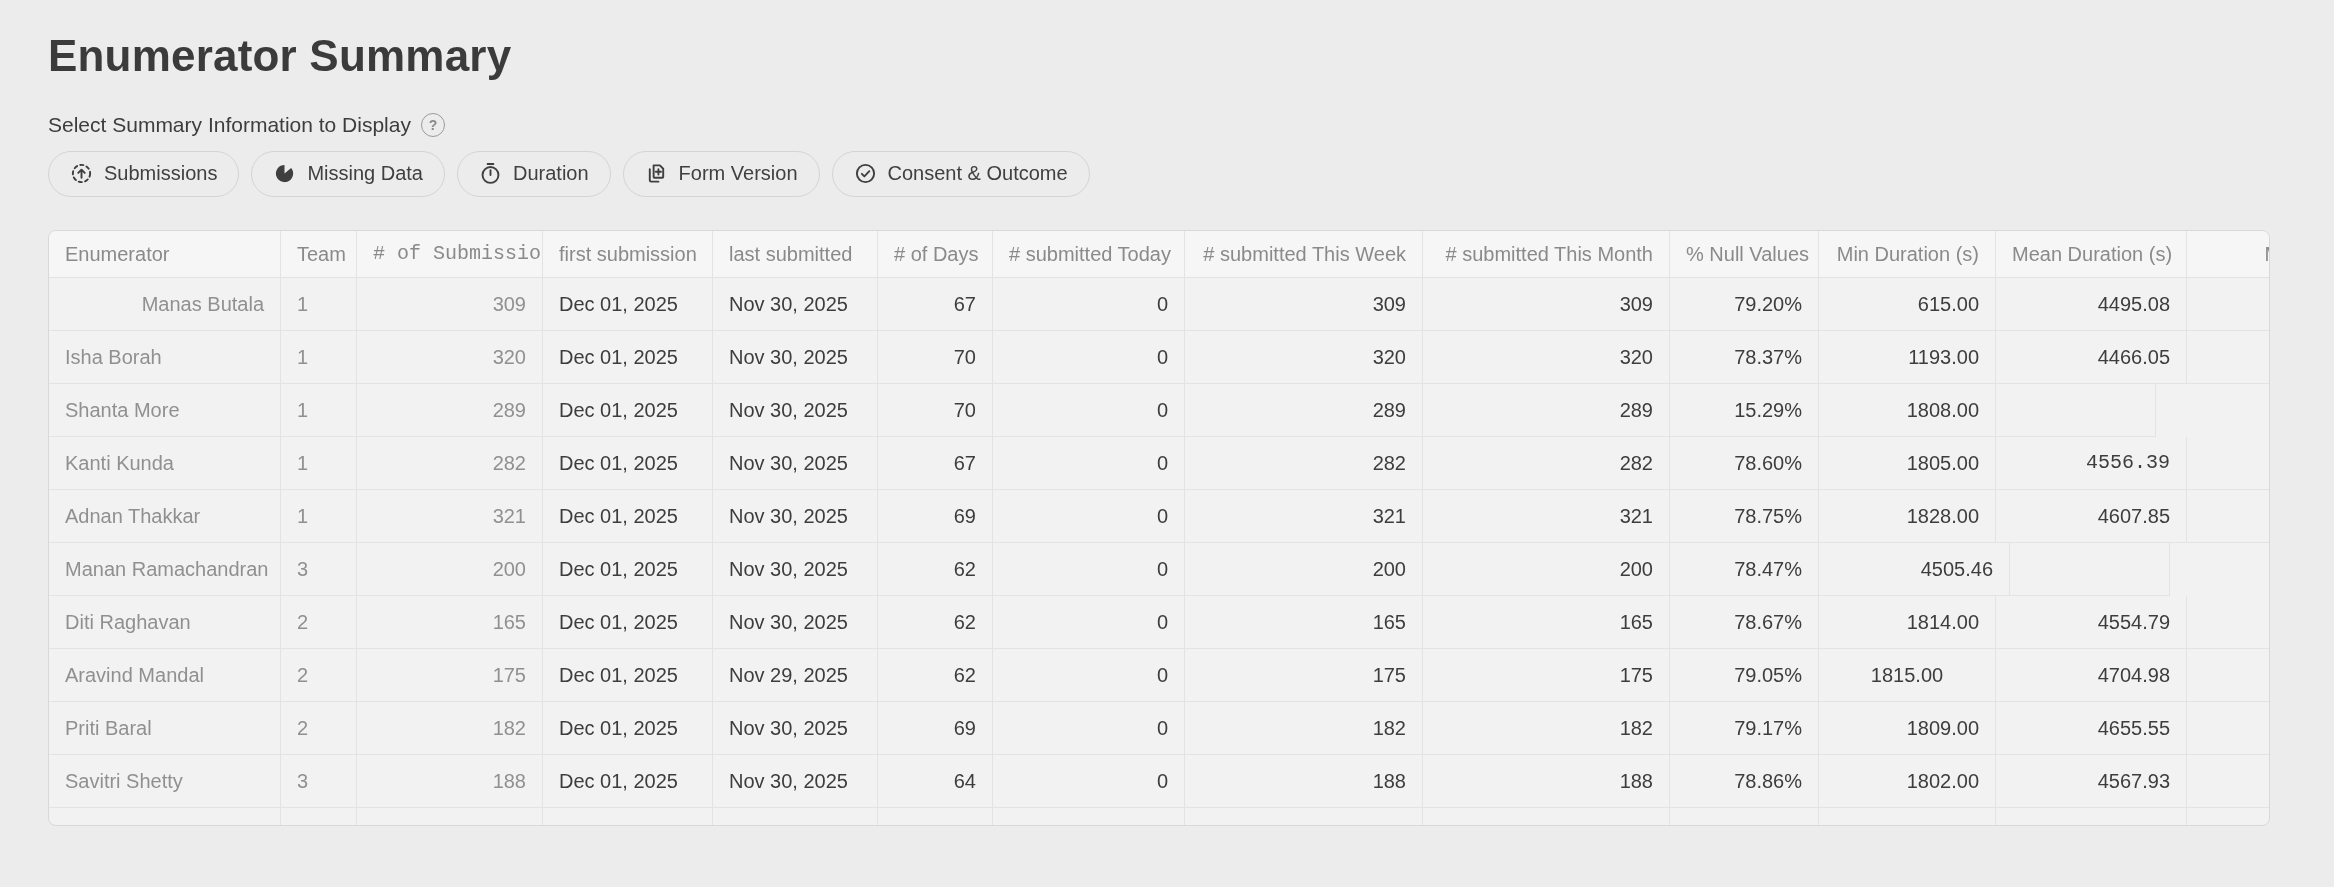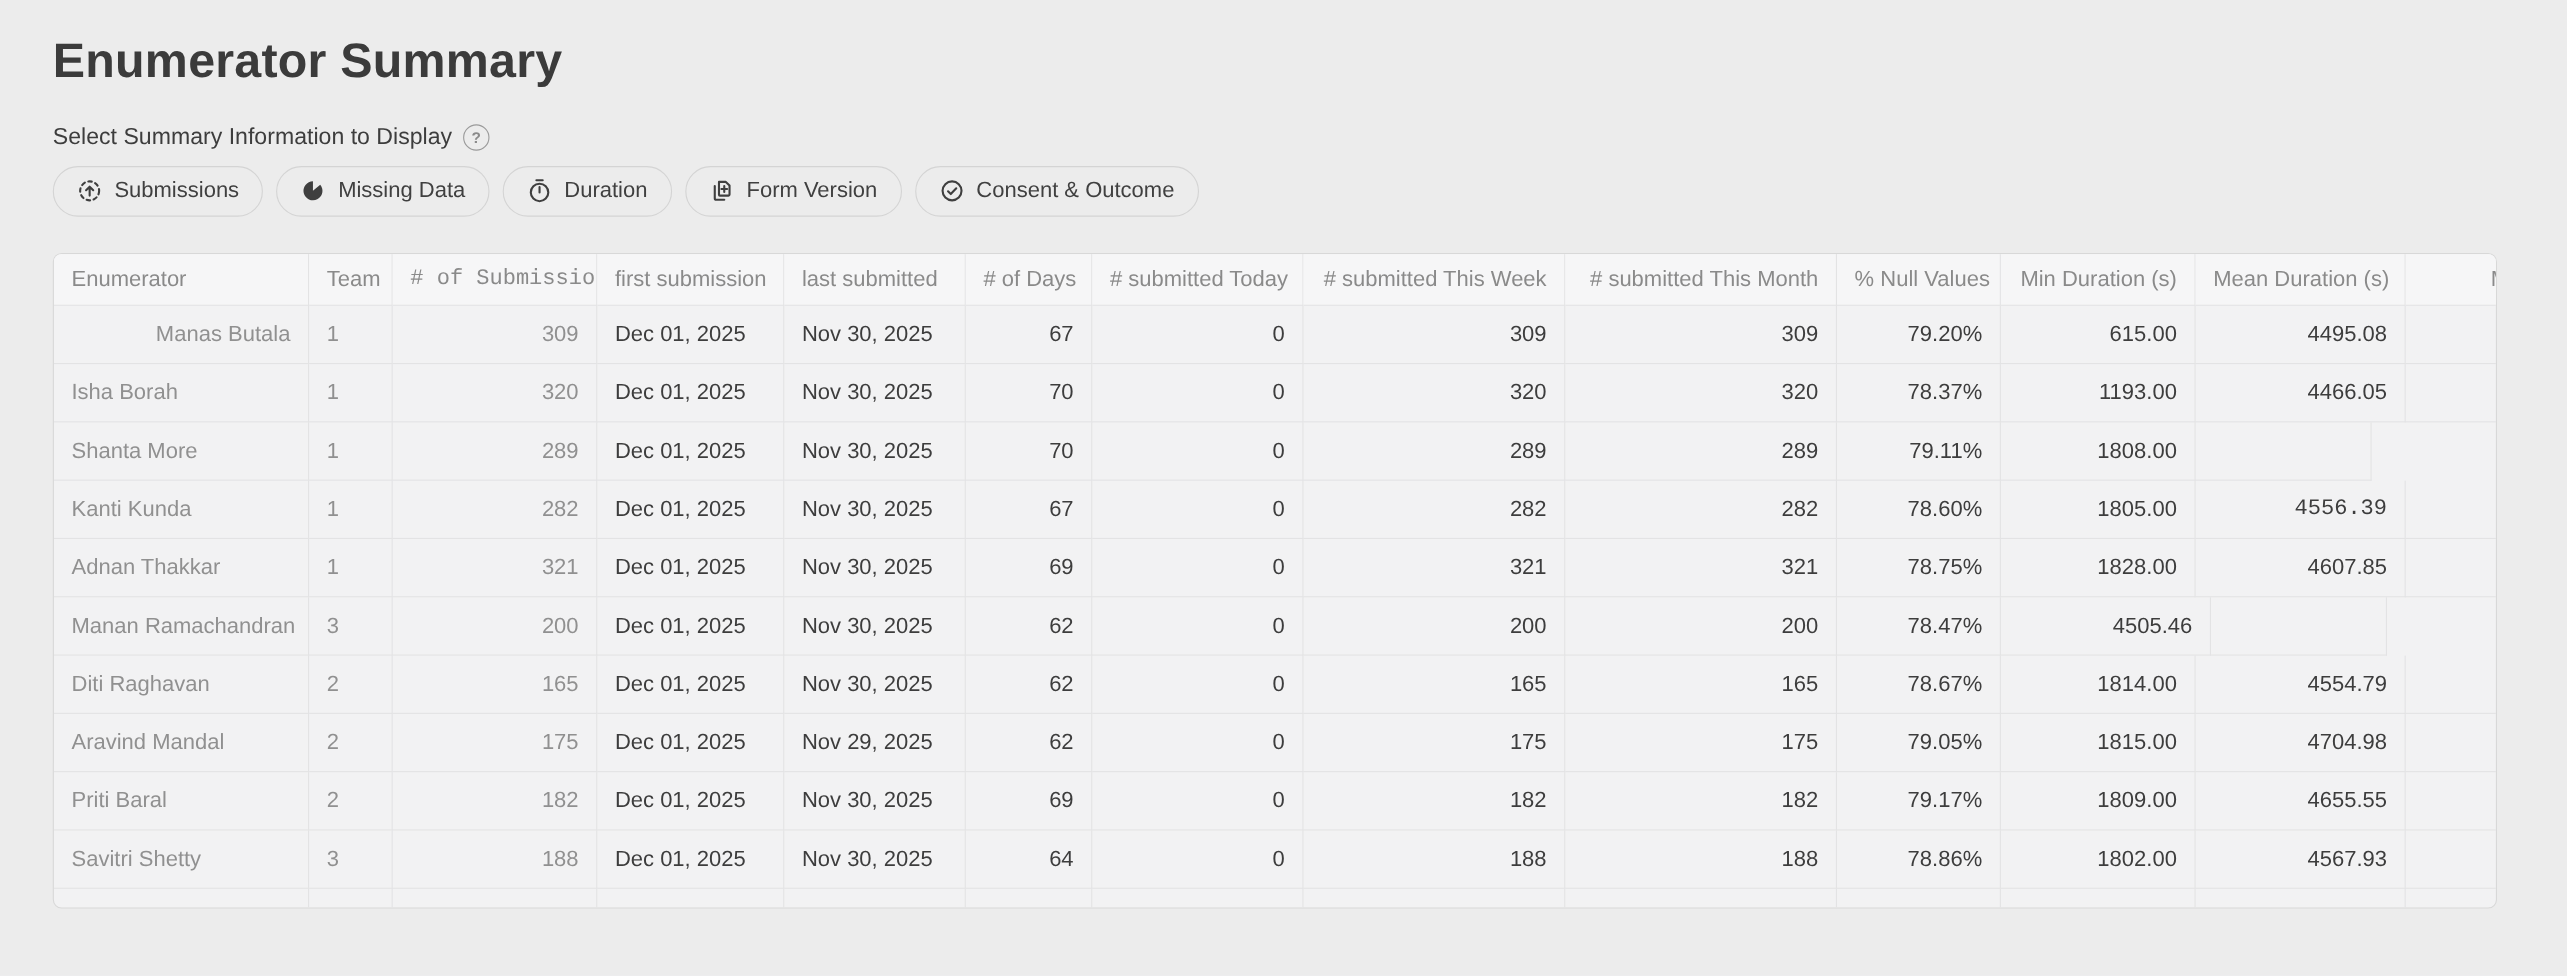--- a/index.html
+++ b/index.html
@@ -179,21 +179,21 @@
         <div class="tr">
           <div class="td dim" style="width: 232px;">Shanta More</div>
           <div class="td dim" style="width: 76px;">1</div>
           <div class="td right dim" style="width: 186px;">289</div>
           <div class="td" style="width: 170px;">Dec 01, 2025</div>
           <div class="td" style="width: 165px;">Nov 30, 2025</div>
           <div class="td right" style="width: 115px;">70</div>
           <div class="td right" style="width: 192px;">0</div>
           <div class="td right" style="width: 238px;">289</div>
           <div class="td right" style="width: 247px;">289</div>
-          <div class="td right" style="width: 149px;">79.11%</div>
+          <div class="td right" style="width: 149px;">15.29%</div>
           <div class="td right" style="width: 177px;">1808.00</div>
           <div class="td right" style="width: 160px;"></div>
         </div>
         <div class="tr">
           <div class="td dim" style="width: 232px;">Kanti Kunda</div>
           <div class="td dim" style="width: 76px;">1</div>
           <div class="td right dim" style="width: 186px;">282</div>
           <div class="td" style="width: 170px;">Dec 01, 2025</div>
           <div class="td" style="width: 165px;">Nov 30, 2025</div>
           <div class="td right" style="width: 115px;">67</div>
@@ -253,21 +253,21 @@
           <div class="td dim" style="width: 232px;">Aravind Mandal</div>
           <div class="td dim" style="width: 76px;">2</div>
           <div class="td right dim" style="width: 186px;">175</div>
           <div class="td" style="width: 170px;">Dec 01, 2025</div>
           <div class="td" style="width: 165px;">Nov 29, 2025</div>
           <div class="td right" style="width: 115px;">62</div>
           <div class="td right" style="width: 192px;">0</div>
           <div class="td right" style="width: 238px;">175</div>
           <div class="td right" style="width: 247px;">175</div>
           <div class="td right" style="width: 149px;">79.05%</div>
-          <div class="td right" style="width: 177px;">1815.00</div>
+          <div class="td right" style="width: 177px; text-align: center;">1815.00</div>
           <div class="td right" style="width: 191px;">4704.98</div>
           <div class="td right" style="width: 160px;"></div>
         </div>
         <div class="tr">
           <div class="td dim" style="width: 232px;">Priti Baral</div>
           <div class="td dim" style="width: 76px;">2</div>
           <div class="td right dim" style="width: 186px;">182</div>
           <div class="td" style="width: 170px;">Dec 01, 2025</div>
           <div class="td" style="width: 165px;">Nov 30, 2025</div>
           <div class="td right" style="width: 115px;">69</div>

